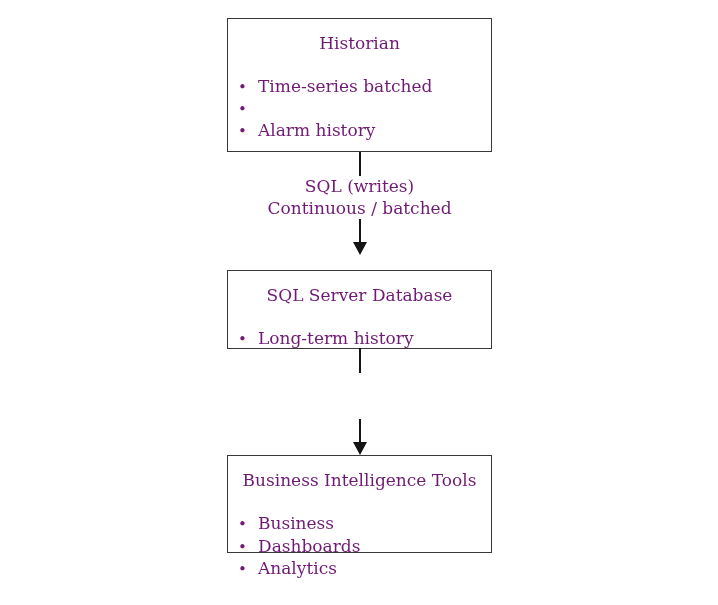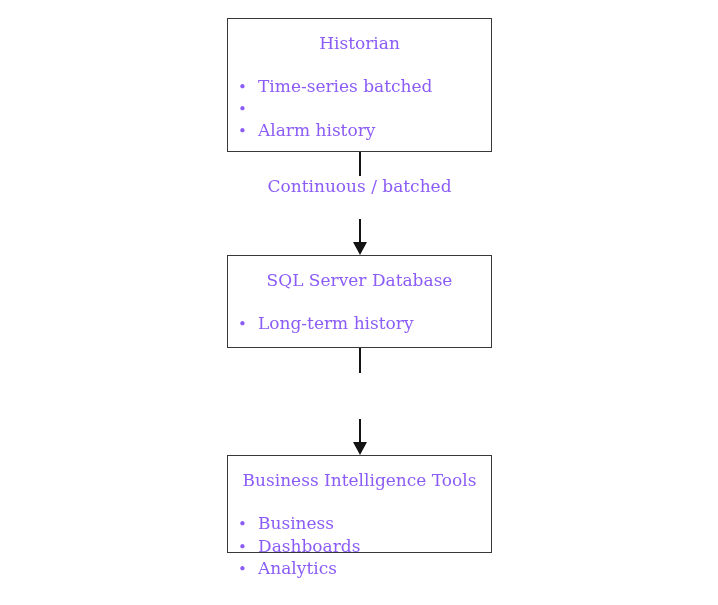--- a/index.html
+++ b/index.html
@@ -2,21 +2,21 @@
 <html><head>
 <meta charset="utf-8">
 <style>
   html, body { margin: 0; padding: 0; background: #ffffff; }
   .stage {
     position: relative;
     width: 718px;
     height: 605px;
     background: #ffffff;
     font-family: "DejaVu Serif", serif;
-    color: #8b5cf6;
+    color: #701a75;
     overflow: hidden;
   }
   .node {
     position: absolute;
     left: 227px;
     width: 265px;
     box-sizing: border-box;
     border: 1.5px solid #383838;
     background: #ffffff;
   }
@@ -86,26 +86,27 @@
       </li>
       <li>
         <span class="bullet">•</span>
         <span>Alarm history</span>
       </li>
     </ul>
   </div>
 
   <div class="conn-line" style="top:152px; height:24px;"></div>
   <div class="conn-label" style="top:176px;">
+    <div>SQL (writes)</div>
     <div>Continuous / batched</div>
   </div>
   <div class="conn-line" style="top:219px; height:24px;"></div>
   <div class="arrowhead" style="top:242px;"></div>
 
-  <div class="node" style="top:255px; height:93px;">
+  <div class="node" style="top:270px; height:79px;">
     <div class="node-title">SQL Server Database</div>
     <ul class="node-list">
       <li>
         <span class="bullet">•</span>
         <span>Long-term history</span>
       </li>
     </ul>
   </div>
 
   <div class="conn-line" style="top:348px; height:25px;"></div>

